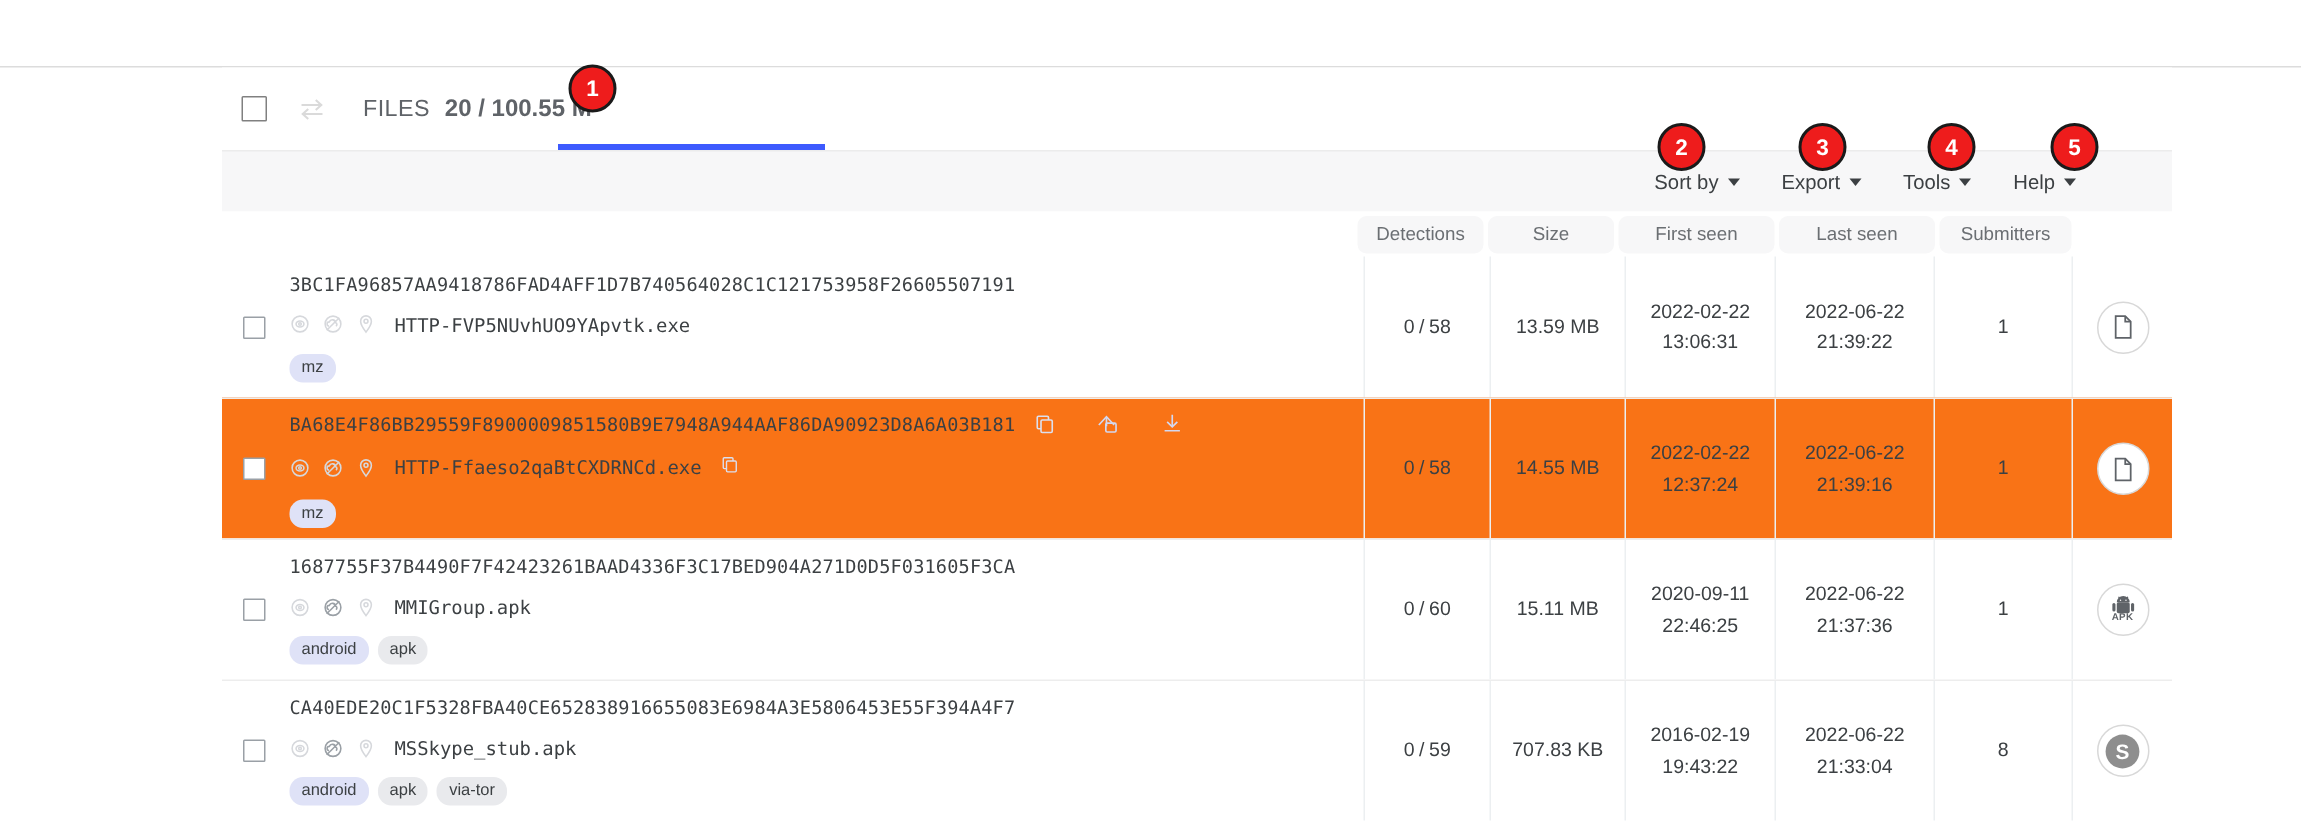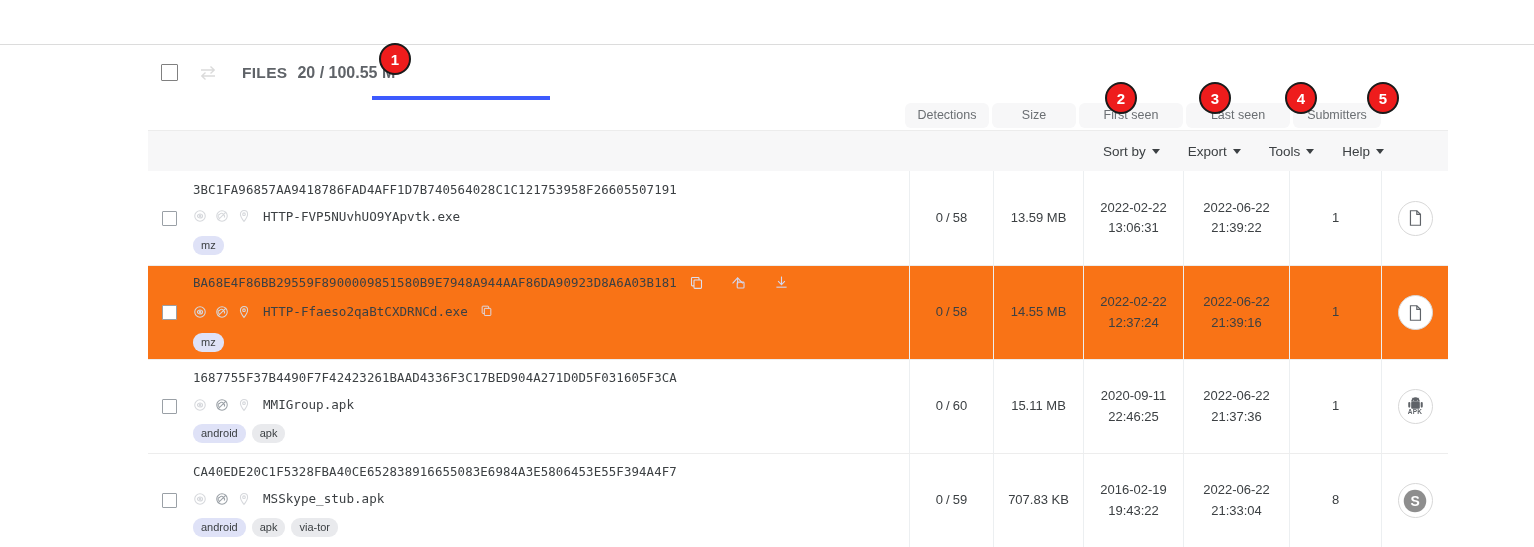--- a/index.html
+++ b/index.html
@@ -48,21 +48,21 @@
   }
   .swap-icon svg { display:block; }
   #files-tab {
     margin-left: 20px;
     display: flex; align-items: baseline; gap: 10px;
     height: 55px;
     padding: 0 4px;
     cursor: pointer;
   }
   #files-tab .tab-label {
-    font-size: 15.5px; font-weight: bold;
+    font-size: 15.5px; font-weight: normal;
     color: #5f6368; letter-spacing: .3px;
     align-self: center;
   }
   #files-tab .tab-count {
     font-size: 16px; font-weight: bold;
     color: #5f6368;
     align-self: center;
   }
   #tab-underline {
     position: absolute;
@@ -268,51 +268,51 @@
       </svg>
     </span>
 
     <div id="files-tab">
       <span class="tab-label">FILES</span>
       <span class="tab-count">20 / 100.55 M</span>
     </div>
     <div id="tab-underline"></div>
   </div>
 
+  <div id="toolbar">
+    <div id="menu-group">
+      <div class="menu-btn">
+        <span>Sort by</span>
+        <span class="caret"></span>
+      </div>
+      <div class="menu-btn">
+        <span>Export</span>
+        <span class="caret"></span>
+      </div>
+      <div class="menu-btn">
+        <span>Tools</span>
+        <span class="caret"></span>
+      </div>
+      <div class="menu-btn">
+        <span>Help</span>
+        <span class="caret"></span>
+      </div>
+    </div>
+  </div>
+
   <div id="col-headers">
     <div class="col-head ch-detections">Detections</div>
     <div class="col-gap"></div>
     <div class="col-head ch-size">Size</div>
     <div class="col-gap"></div>
     <div class="col-head ch-first">First seen</div>
     <div class="col-gap"></div>
     <div class="col-head ch-last">Last seen</div>
     <div class="col-gap"></div>
     <div class="col-head ch-subs">Submitters</div>
-  </div>
-
-  <div id="toolbar">
-    <div id="menu-group">
-      <div class="menu-btn">
-        <span>Sort by</span>
-        <span class="caret"></span>
-      </div>
-      <div class="menu-btn">
-        <span>Export</span>
-        <span class="caret"></span>
-      </div>
-      <div class="menu-btn">
-        <span>Tools</span>
-        <span class="caret"></span>
-      </div>
-      <div class="menu-btn">
-        <span>Help</span>
-        <span class="caret"></span>
-      </div>
-    </div>
   </div>
 
   <div id="rows-container">
       <div class="row">
         <div class="cell-check">
           <div class="row-checkbox"></div>
         </div>
         <div class="cell-main">
           <div class="hash-line">
             <span class="hash">3BC1FA96857AA9418786FAD4AFF1D7B740564028C1C121753958F26605507191</span>

